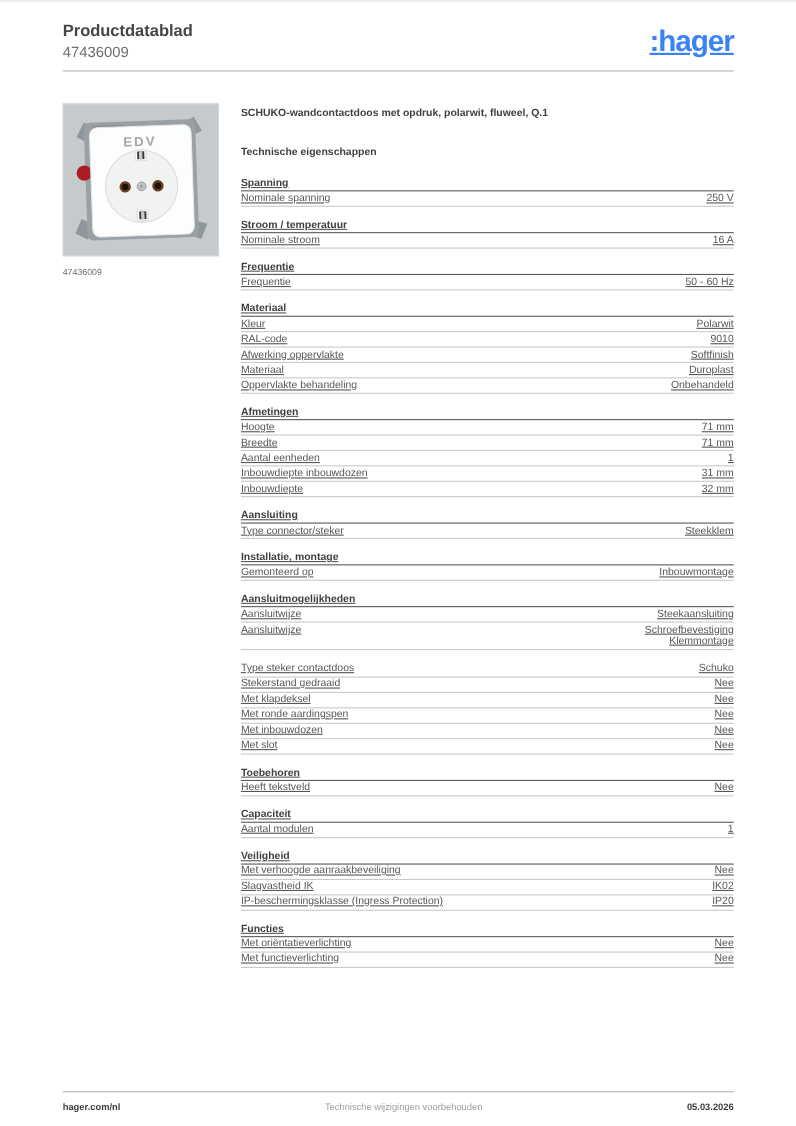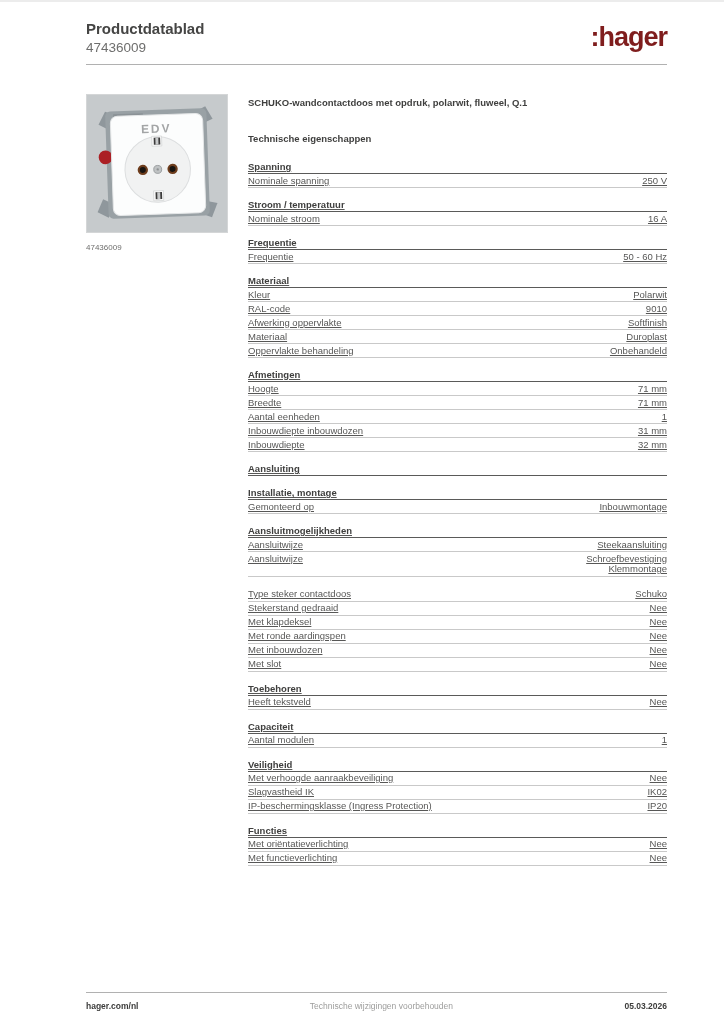--- a/index.html
+++ b/index.html
@@ -5,30 +5,30 @@
   * { margin:0; padding:0; box-sizing:border-box; }
   html,body { width:724px; height:1024px; }
   body {
     background:#ffffff;
     font-family:"Liberation Sans", sans-serif;
     color:#575756;
     position:relative;
     overflow:hidden;
     border-top:2px solid #ececec;
   }
-  .page { position:absolute; inset:0;margin-left:29px; }
+  .page { position:absolute; inset:0; }
 
   
   .header {
     position:absolute; left:57px; right:57px; top:18px;
     display:flex; justify-content:space-between; align-items:flex-start;
   }
   .header-title { font-size:15px; font-weight:bold; color:#454544; line-height:1.25; }
   .header-number { font-size:13.5px; color:#6e6e6d; line-height:1.3; }
-  .logo { font-size:27px; font-weight:bold; color:#7f1d1d; letter-spacing:-1px; line-height:1; margin-top:4px; }
+  .logo { font-size:27px; font-weight:bold; color:#3b82f6; letter-spacing:-1px; line-height:1; margin-top:4px;text-decoration:underline; }
   .header-rule { position:absolute; top:62px; left:57px; right:57px; height:1px; background:#b1b1b1; }
 
   
   .content { position:absolute; top:92px; left:57px; right:57px; display:flex; }
   .aside { width:142px; flex:0 0 142px; }
   .product-image {
     width:142px; height:139px; border:1px solid #d4d6d7; background:#c6cacc; overflow:hidden;
   }
   .image-caption { margin-top:10px; font-size:8px; color:#6e6e6d; }
 
@@ -192,20 +192,24 @@
               <span class="spec-label">Inbouwdiepte inbouwdozen</span>
               <span class="spec-value">31 mm</span>
             </div>
             <div class="spec-row">
               <span class="spec-label">Inbouwdiepte</span>
               <span class="spec-value">32 mm</span>
             </div>
           </section>
           <section class="spec-section">
             <div class="spec-section-title">Aansluiting</div>
+            <div class="spec-row">
+              <span class="spec-label">Type connector/steker</span>
+              <span class="spec-value">Steekklem</span>
+            </div>
           </section>
           <section class="spec-section">
             <div class="spec-section-title">Installatie, montage</div>
             <div class="spec-row">
               <span class="spec-label">Gemonteerd op</span>
               <span class="spec-value">Inbouwmontage</span>
             </div>
           </section>
           <section class="spec-section">
             <div class="spec-section-title">Aansluitmogelijkheden</div>

